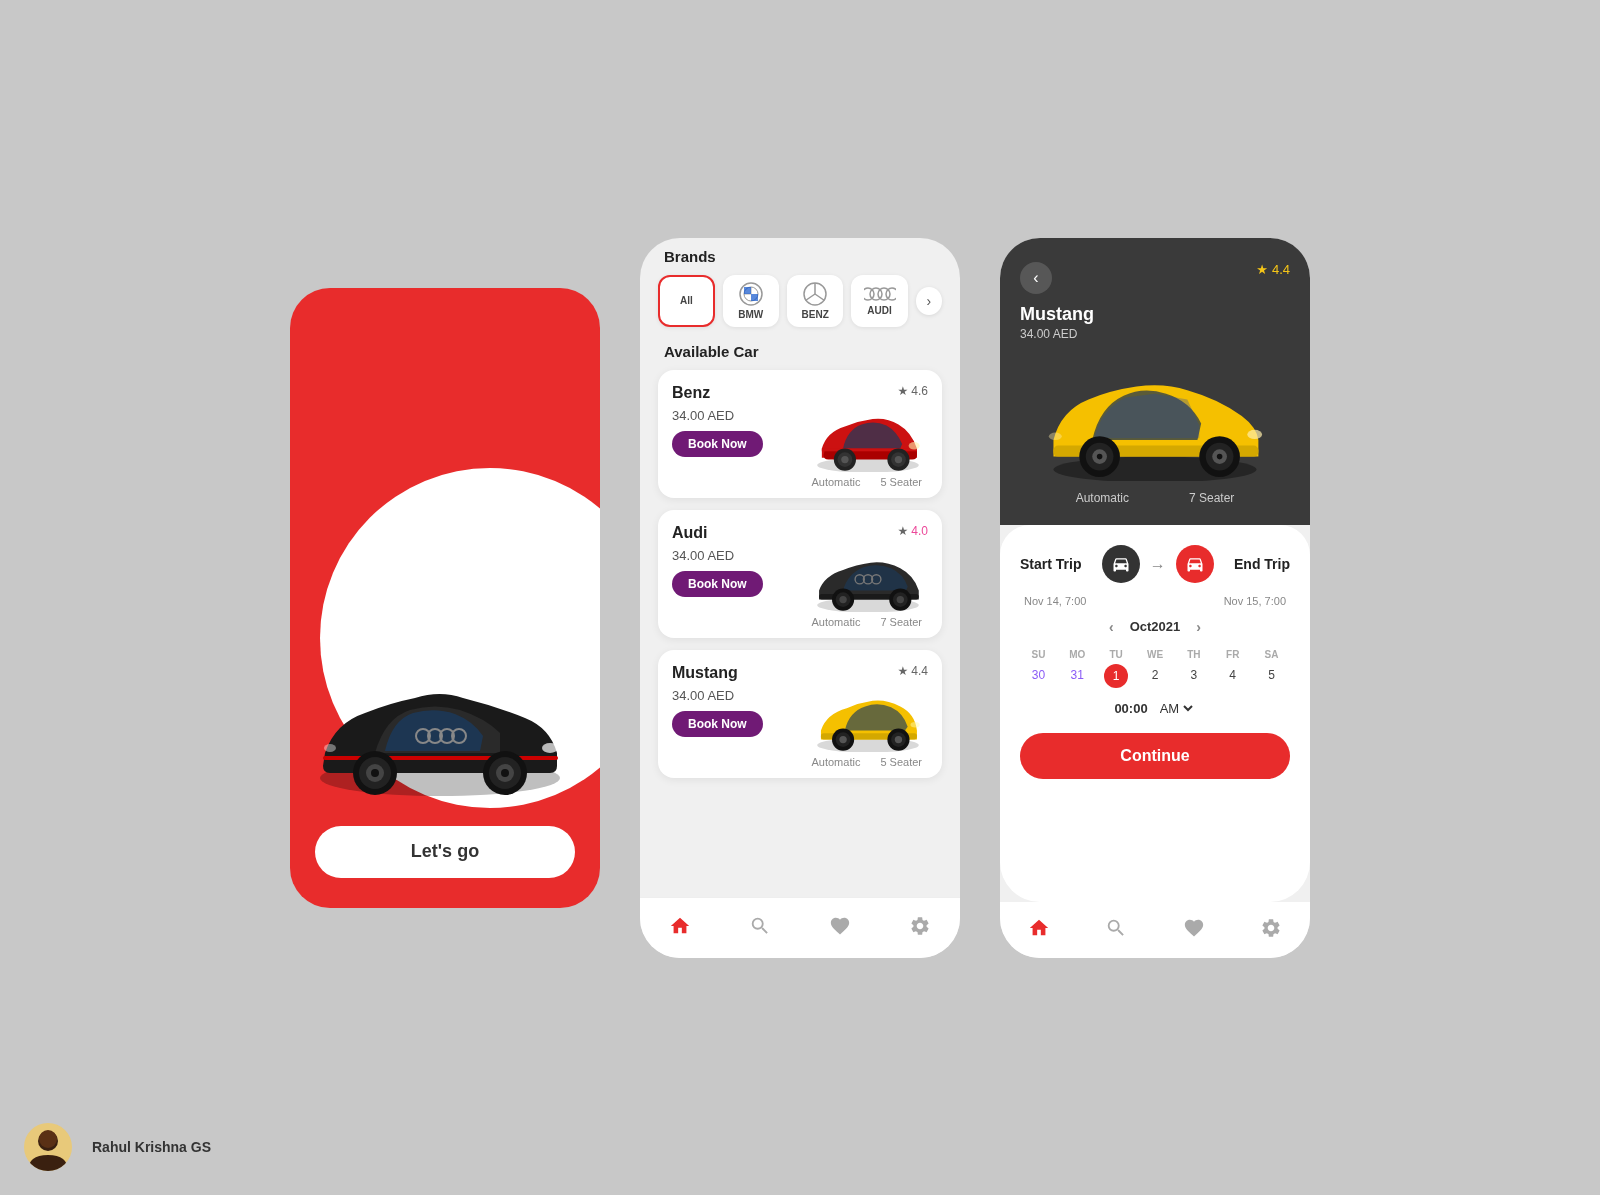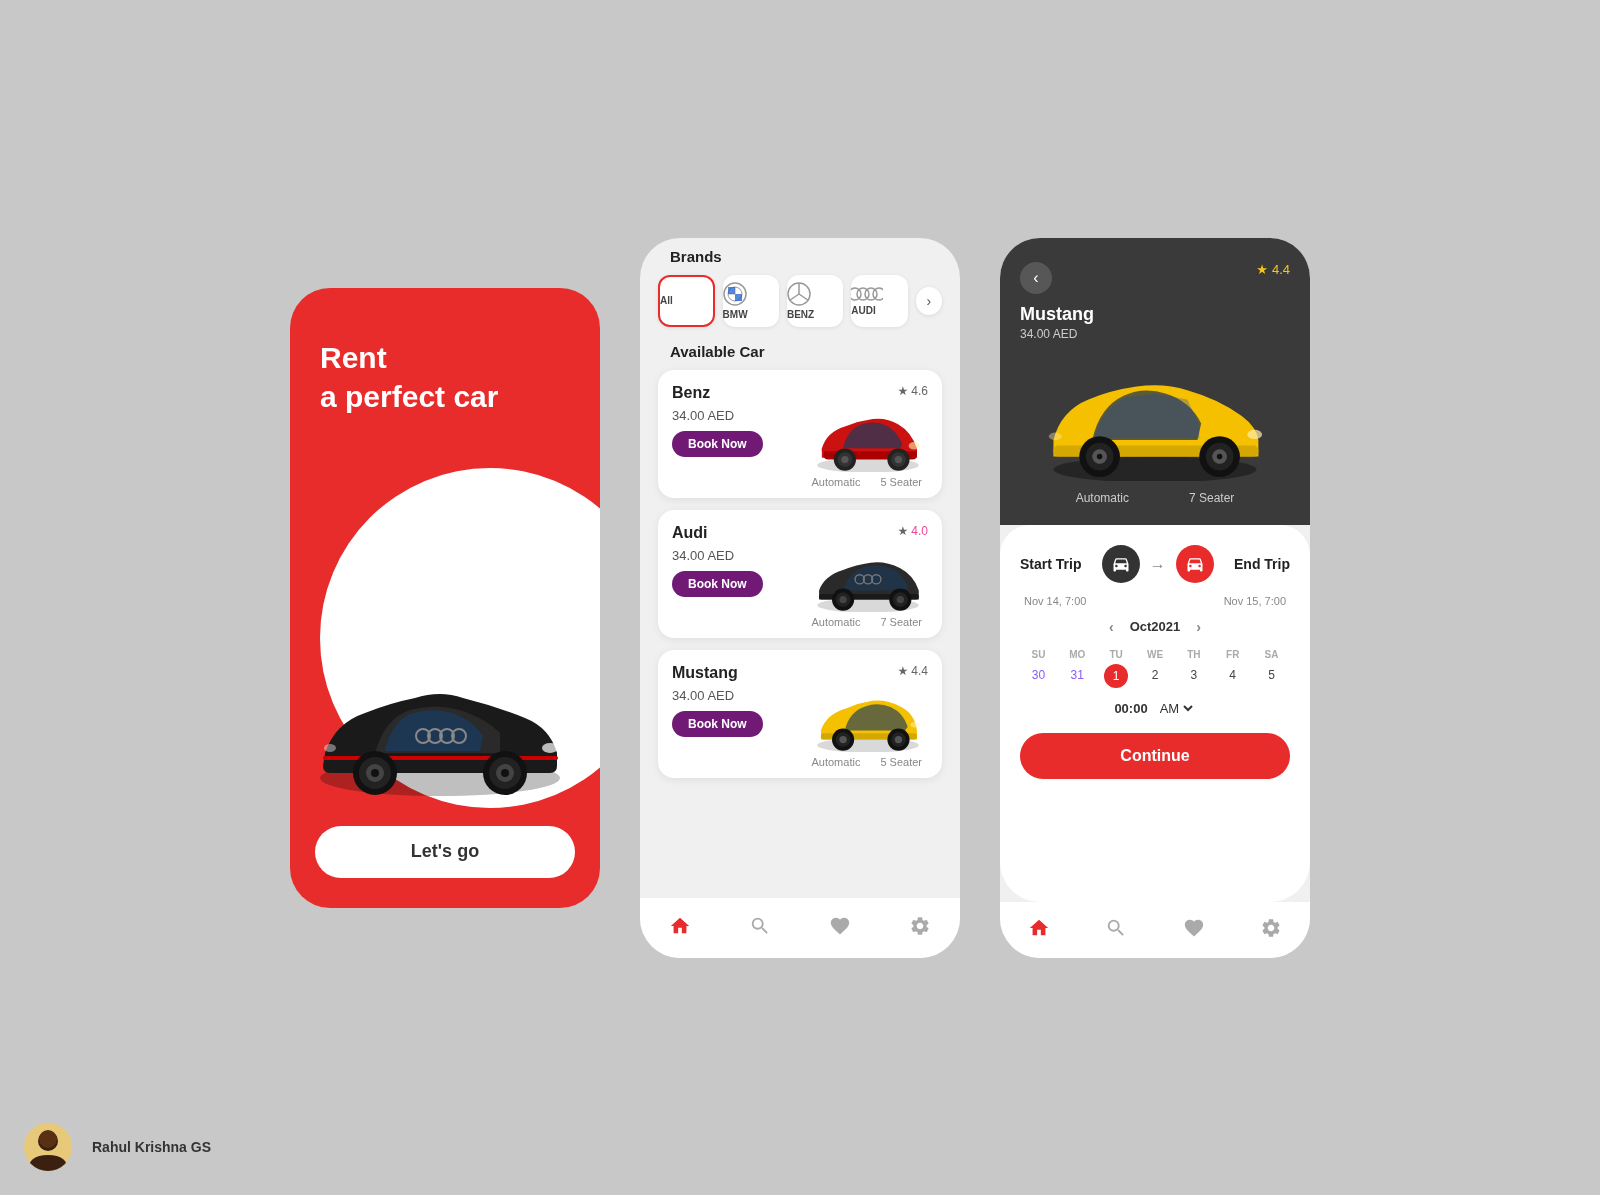--- a/index.html
+++ b/index.html
@@ -128,36 +128,37 @@
       overflow-y: auto;
       padding: 0 18px;
       scrollbar-width: none;
     }
     .screen2-body::-webkit-scrollbar { display: none; }
 
     .section-label {
       font-size: 15px;
       font-weight: 700;
       color: #222;
-      margin: 10px 12px 10px;
+      margin: 10px 6px 10px;
     }
 
     .brands-row {
       display: flex;
       gap: 8px;
       align-items: center;
       margin-bottom: 16px;
     }
     .brand-chip {
       background: white;
       border-radius: 12px;
       width: 60px;
       height: 52px;
       display: flex;
       flex-direction: column;
+      align-items: center;
       justify-content: center;
       box-shadow: 0 1px 4px rgba(0,0,0,0.08);
       font-size: 10px;
       font-weight: 600;
       color: #444;
       gap: 3px;
     }
     .brand-chip.active {
       border: 2px solid #e82c2c;
     }
@@ -478,24 +479,20 @@
       font-size: 14px;
       font-weight: 600;
       color: #333;
     }
   </style>
 </head>
 <body>
 
 <div class="screen1">
   <div class="screen1-white-arc"></div>
-  <div class="screen1-title">
-    <span>Rent</span><br>
-    <span>a perfect car</span>
-  </div>
 
   <div class="screen1-car">
     <svg class="car-svg1" viewBox="0 0 290 160" xmlns="http://www.w3.org/2000/svg">
 
       <ellipse cx="145" cy="130" rx="120" ry="18" fill="rgba(0,0,0,0.25)"></ellipse>
 
       <path d="M30 105 Q40 75 70 65 Q95 55 120 50 Q145 42 168 50 Q200 58 230 70 Q255 80 262 105 L262 118 Q262 125 255 125 L35 125 Q28 125 28 118 Z" fill="#1a1a1a"></path>
 
       <path d="M80 105 Q90 70 115 62 Q140 55 165 62 Q190 70 205 85 L205 105 Z" fill="#2a2a2a"></path>
 

